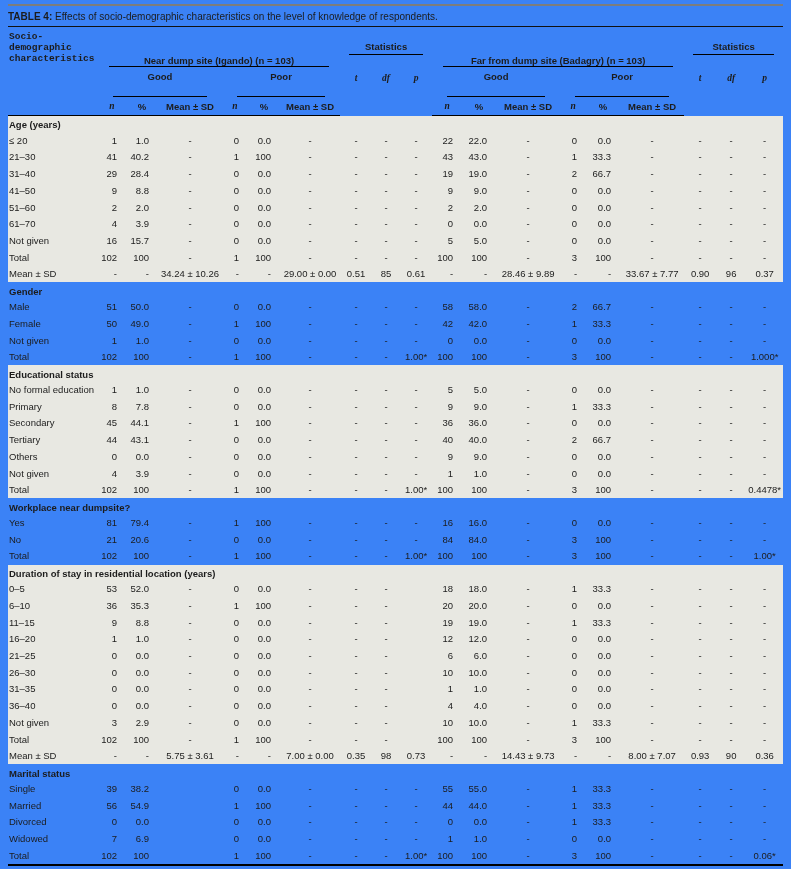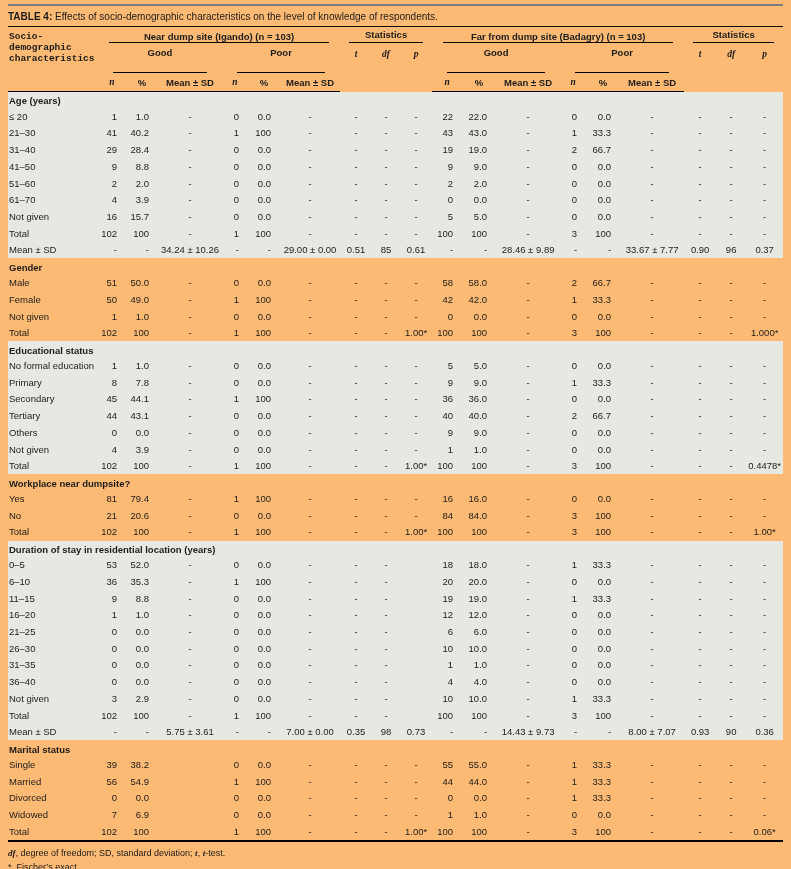--- a/index.html
+++ b/index.html
@@ -1,18 +1,18 @@
 <!DOCTYPE html>
 <html><head>
 <meta charset="utf-8">
 <style>
   html,body{margin:0;padding:0;background:#ffffff;}
   .page{
     width:791px;height:869px;box-sizing:border-box;
-    background:#fdba74;padding:4px 8px 0 8px;
+    background:#3b82f6;padding:4px 8px 0 8px;
     font-family:"Liberation Sans",sans-serif;color:#1c1c1c;
     overflow:hidden;
   }
   .top-rule{height:2px;background:#7d7d7d;margin:0 0 4px 0;}
   .table-title{
     font-size:10px;line-height:12px;padding:1px 0 3px 0;
     border-bottom:1.6px solid #111;
   }
   .table-title .tlabel{font-weight:bold;}
   table{
@@ -22,21 +22,21 @@
   thead th{
     font-weight:bold;font-size:9.5px;padding:2px 1px;
     vertical-align:bottom;text-align:center;line-height:11px;
   }
   th.th-label{
     text-align:left;vertical-align:top;padding:4px 2px 0 1px;
     font-size:9.5px;line-height:11px;border-bottom:1.6px solid #000;font-family:Liberation Mono, monospace;
   }
   .u{border-bottom:1px solid #000;padding-bottom:0;margin:0 10px;}
   .u2{border-bottom:1px solid #000;padding-bottom:14px;margin:0 14px;}
-  .u3{border-bottom:1px solid #000;padding-bottom:2px;margin:0 8px;}
+  .u3{border-bottom:1px solid #000;padding-bottom:2px;margin:12px 8px;}
   th.sym{
     font-family:"Liberation Serif",serif;font-style:italic;font-weight:bold;
     vertical-align:top;padding-top:4px;
   }
   th.sym-n{font-family:"Liberation Serif",serif;font-style:italic;font-weight:bold;}
   tr.subhead th{border-bottom:1.6px solid #000;padding-bottom:3px;}
   td{
     padding:2.6px 2px;line-height:11.5px;vertical-align:top;
   }
   td.rowlabel{text-align:left;padding-left:1px;}

